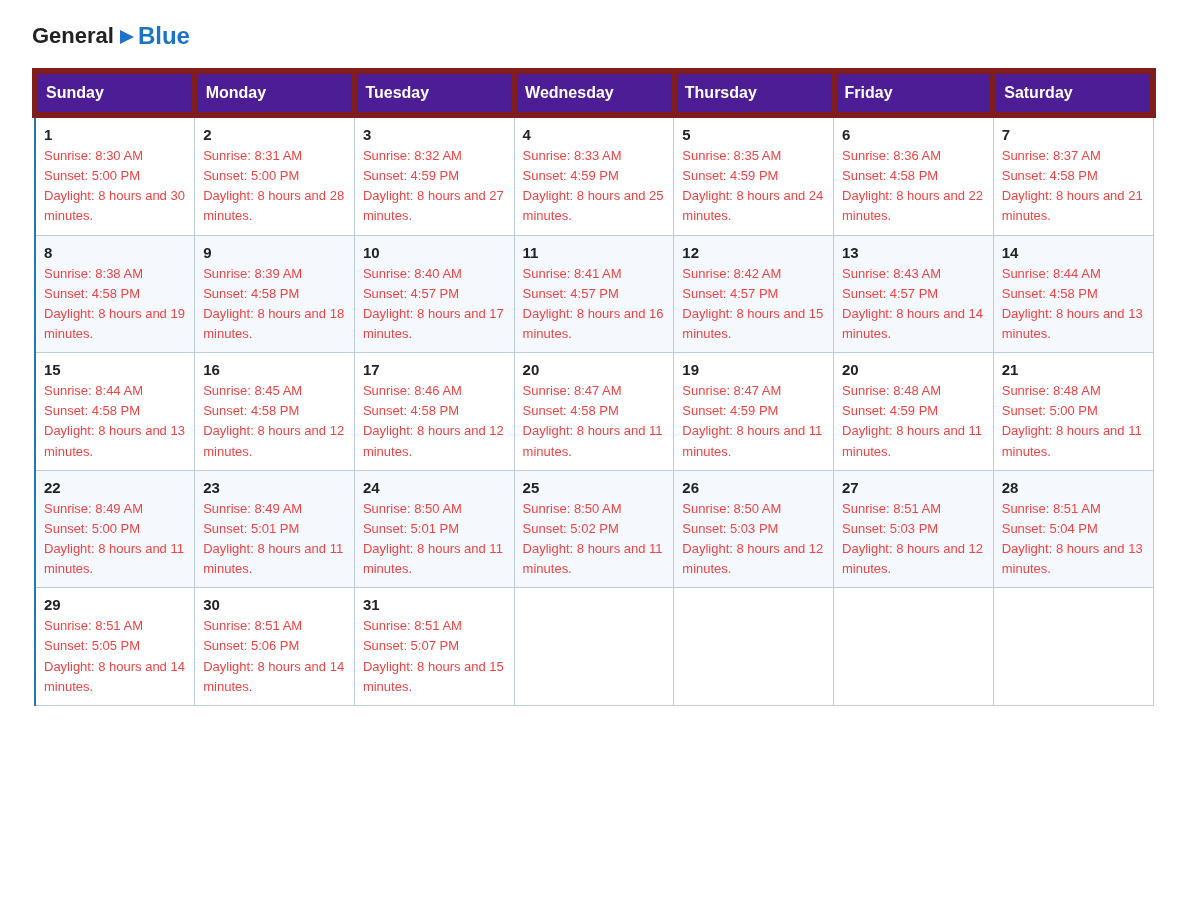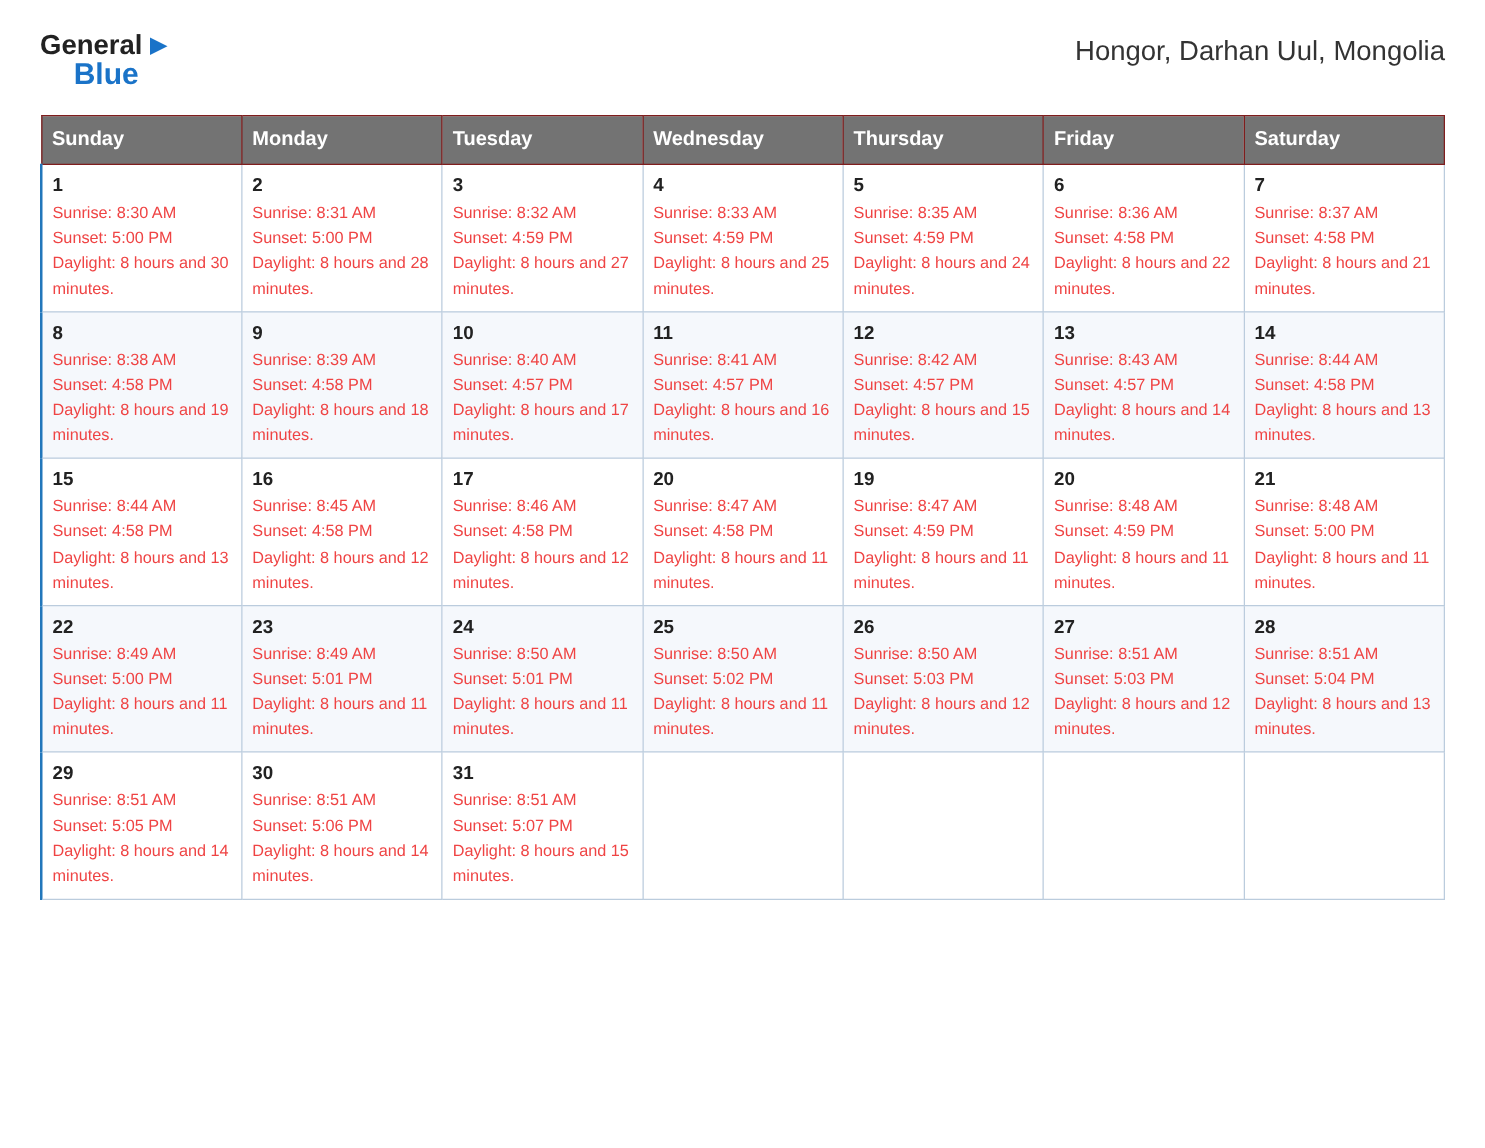--- a/index.html
+++ b/index.html
@@ -12,22 +12,21 @@
       min-height: 918px;
     }
     .header-row {
       display: flex;
       align-items: flex-start;
       justify-content: space-between;
       margin-bottom: 18px;
     }
     .logo {
       display: flex;
-      flex-direction: column;
-      align-items: center;
+      align-items: flex-start;
     }
     .logo-text {
       font-size: 22px;
       font-weight: bold;
       color: #222;
       line-height: 1.1;
     }
     .logo-line2 {
       color: #1a73c8;
       font-size: 24px;
@@ -47,27 +46,27 @@
       font-size: 22px;
       color: #333;
       margin-top: 4px;
     }
     table {
       width: 100%;
       border-collapse: collapse;
       table-layout: fixed;
     }
     thead tr th {
-      background-color: #737373;
+      background-color: #4c1d95;
       color: #fff;
       font-size: 16px;
       font-weight: bold;
       padding: 10px 8px;
       text-align: left;
-      border: 1px solid #7f1d1d;
+      border: 6px solid #7f1d1d;
     }
     tbody tr td {
       border: 1px solid #bcd;
       vertical-align: top;
       padding: 8px 8px 8px 8px;
       font-size: 13.5px;
       color: #222;
       min-height: 90px;
       height: 110px;
     }
@@ -102,21 +101,20 @@
   <div class="logo">
     <div style="display:flex;align-items:center;">
       <span class="logo-text">General</span>
       <svg width="22" height="22" viewBox="0 0 22 22" style="margin-left:2px;margin-top:2px;">
         <polygon points="4,4 18,11 4,18" fill="#1a73c8"></polygon>
       </svg>
     </div>
     <div class="logo-line2">Blue</div>
   </div>
   <div class="title-block">
-    <div class="location-title">Hongor, Darhan Uul, Mongolia</div>
   </div>
 </div>
 
 <table>
   <thead>
     <tr>
     <th>Sunday</th>
         <th>Monday</th>
         <th>Tuesday</th>
         <th>Wednesday</th>

